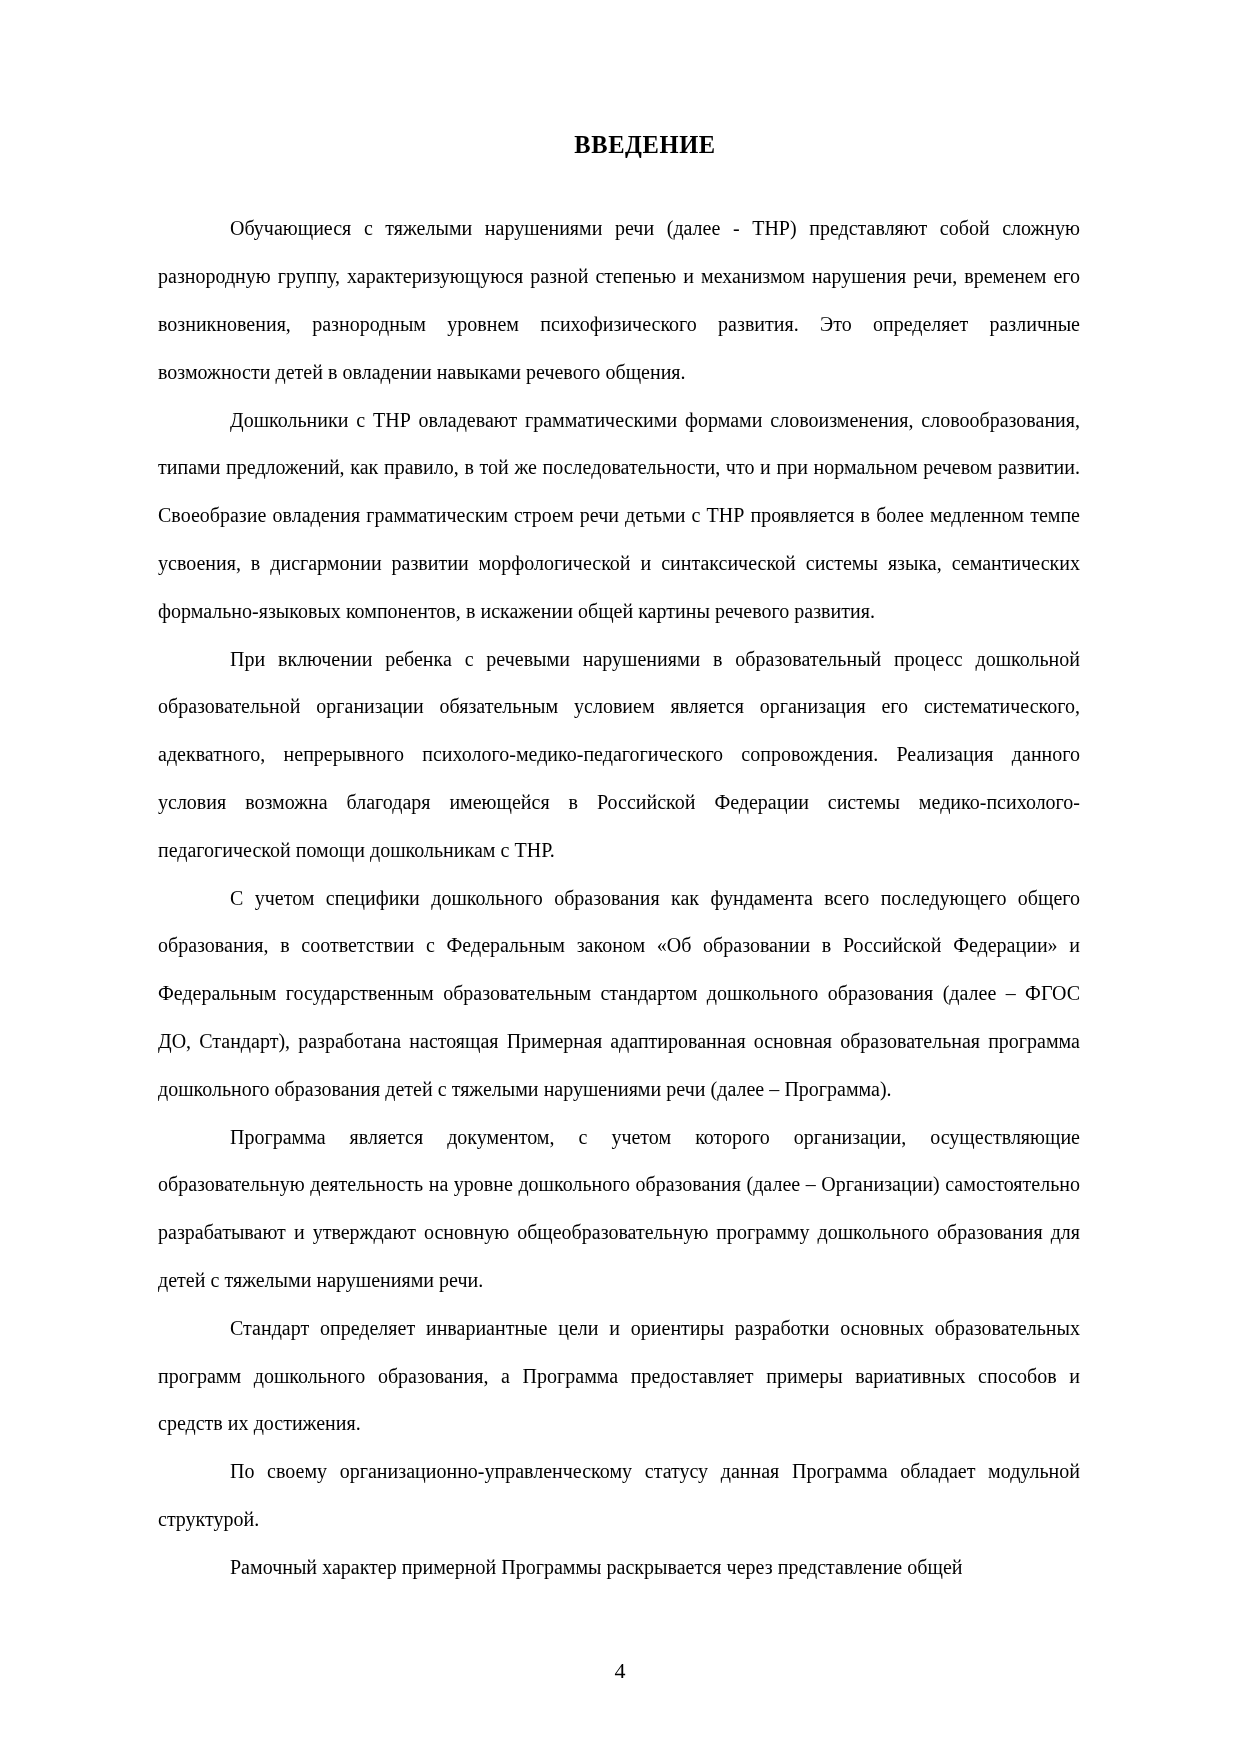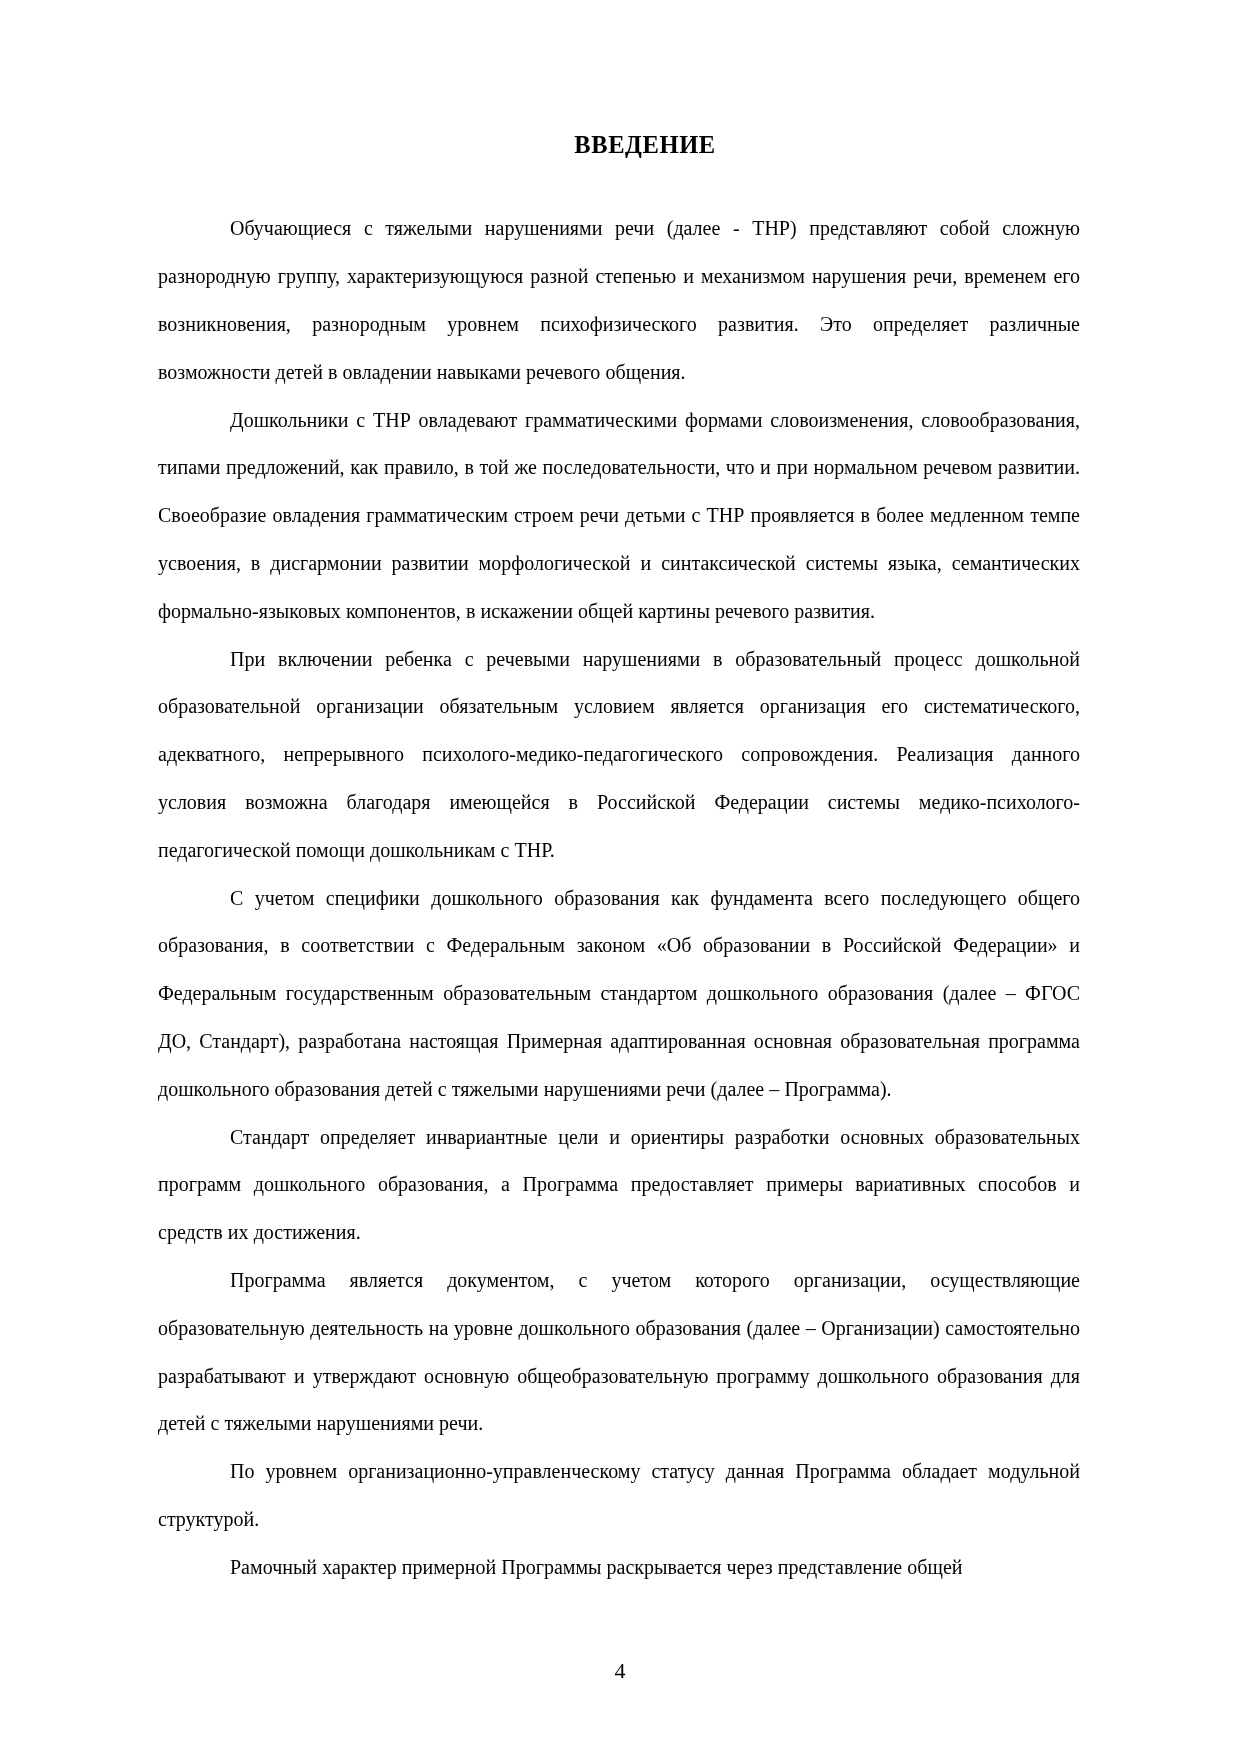--- a/index.html
+++ b/index.html
@@ -68,25 +68,25 @@
     <h1 class="doc-title">ВВЕДЕНИЕ</h1>
 
     <p class="para">Обучающиеся с тяжелыми нарушениями речи (далее - ТНР) представляют собой сложную  разнородную группу, характеризующуюся разной степенью и механизмом нарушения речи, временем его возникновения, разнородным уровнем психофизического развития. Это определяет различные возможности детей в овладении навыками речевого общения.</p>
 
     <p class="para">Дошкольники с ТНР овладевают грамматическими формами словоизменения, словообразования, типами предложений, как правило, в той же последовательности, что и при нормальном речевом развитии. Своеобразие овладения грамматическим строем речи детьми с ТНР проявляется в более медленном темпе усвоения, в дисгармонии развитии морфологической и синтаксической системы языка, семантических формально-языковых компонентов, в искажении общей картины речевого развития.</p>
 
     <p class="para">При включении ребенка с речевыми нарушениями в образовательный процесс дошкольной образовательной организации обязательным условием является организация его систематического, адекватного, непрерывного психолого-медико-педагогического сопровождения. Реализация данного условия возможна благодаря имеющейся в Российской Федерации системы медико-психолого-педагогической помощи дошкольникам с ТНР.</p>
 
     <p class="para">С учетом специфики дошкольного образования как фундамента всего последующего общего образования, в соответствии с Федеральным законом «Об образовании в Российской Федерации» и Федеральным государственным образовательным стандартом дошкольного образования (далее – ФГОС ДО, Стандарт), разработана настоящая Примерная адаптированная основная образовательная программа дошкольного образования детей с тяжелыми нарушениями речи (далее – Программа).</p>
 
+    <p class="para">Программа является документом, с учетом которого организации, осуществляющие образовательную деятельность на уровне дошкольного образования (далее – Организации) самостоятельно разрабатывают и утверждают основную общеобразовательную программу дошкольного образования для детей с тяжелыми нарушениями речи.</p>
+
     <p class="para">Стандарт определяет инвариантные цели и ориентиры разработки основных образовательных программ дошкольного образования, а Программа предоставляет примеры вариативных способов и средств их достижения.</p>
 
-    <p class="para">Программа является документом, с учетом которого организации, осуществляющие образовательную деятельность на уровне дошкольного образования (далее – Организации) самостоятельно разрабатывают и утверждают основную общеобразовательную программу дошкольного образования для детей с тяжелыми нарушениями речи.</p>
-
-    <p class="para">По уровнем организационно-управленческому статусу данная Программа обладает модульной структурой.</p>
+    <p class="para">По своему организационно-управленческому статусу данная Программа обладает модульной структурой.</p>
 
     <p class="para last-open">Рамочный характер примерной Программы раскрывается через представление общей</p>
 
   </div>
 
   <div class="page-number">4</div>
 
 </div>
 
 </body></html>

